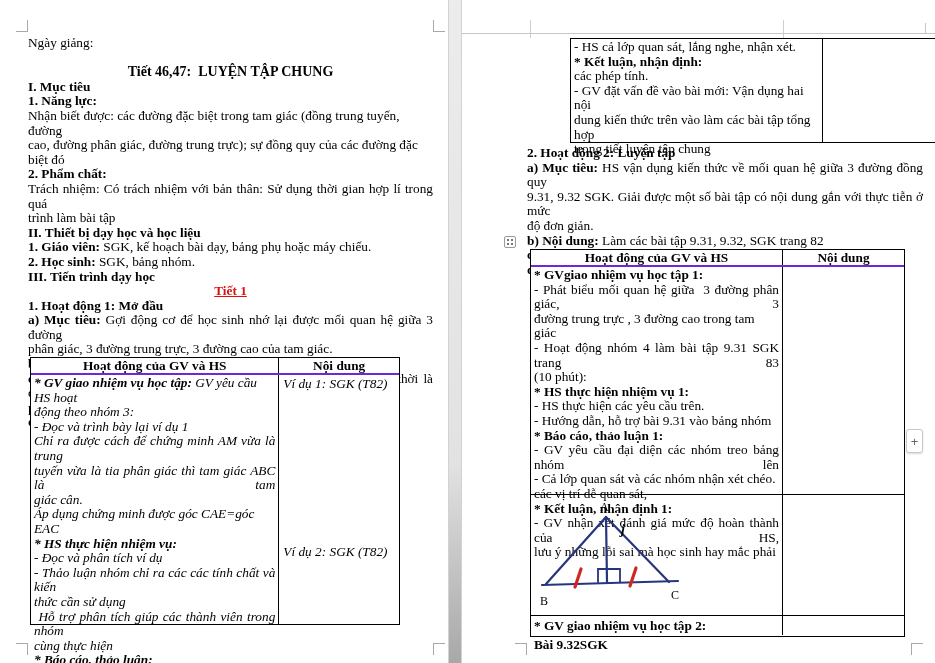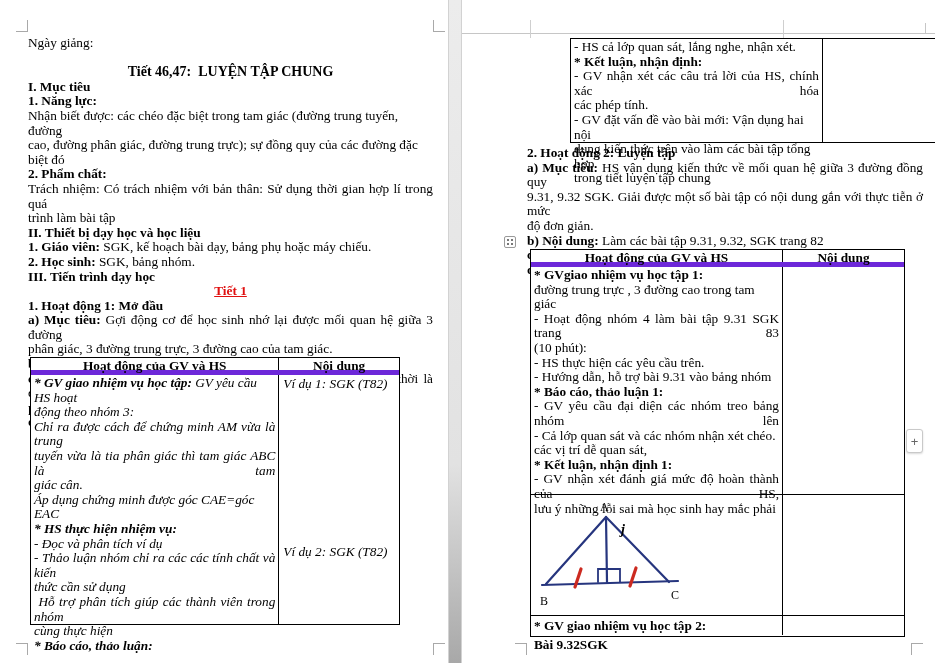--- a/index.html
+++ b/index.html
@@ -19,21 +19,21 @@
   .ln.c { text-align:center; }
   .ln.s { font-size:14px; }
   .ln.r b { color:#e01010; text-decoration:underline; }
   .textblock { position:absolute; }
   #p1-text { left:28px; top:36px; width:405px; }
   #p2-text { left:65px; top:146px; width:396px; }
 
   
   .doc-table { position:absolute; border:1px solid #000; background:#fff; }
   .trow { display:flex; }
-  .thead { font-weight:bold; text-align:center; border-bottom:5px solid #6d28d9; height:17px; }
+  .thead { font-weight:bold; text-align:center; border-bottom:2px solid #6d28d9; height:17px; }
   .thead .cell { font-size:13.3px; line-height:16px; }
   .cell-l { border-right:1px solid #000; }
   .cellpad { padding:1px 3px 0 3px; }
 
   #t1 { left:30px; top:357px; width:370px; height:268px; }
   #t1 .cl { width:249px; } #t1 .cr { width:120px; }
   #t1 .tbody { height:249px;font-style:italic; }
   #t1 .cr { position:relative; }
   #t1-note1 { position:absolute; top:2px; left:4px; }
   #t1-note2 { position:absolute; top:146px; left:4px;margin-top:24px; }
@@ -88,21 +88,21 @@
   <div class="crop bl" style="left:16px; top:643px;"></div>
   <div class="crop br" style="left:433px; top:643px;"></div>
 
   <div class="textblock" id="p1-text">
 
   <div class="ln"><b></b><span>Ngày giảng:</span></div>
       <div class="ln"><b></b><span></span></div>
       <div class="ln c s"><b>Tiết 46,47:  LUYỆN TẬP CHUNG</b><span></span></div>
       <div class="ln"><b>I. Mục tiêu</b><span></span></div>
       <div class="ln"><b>1. Năng lực:</b><span></span></div>
-      <div class="ln"><b></b><span>Nhận biết được: các chéo đặc biệt trong tam giác (đường trung tuyến, đường</span></div>
+      <div class="ln"><b></b><span>Nhận biết được: các đường đặc biệt trong tam giác (đồng trung tuyến, đường</span></div>
       <div class="ln"><b></b><span>cao, đường phân giác, đường trung trực); sự đồng quy của các đường đặc biệt đó</span></div>
       <div class="ln"><b>2. Phẩm chất:</b><span></span></div>
       <div class="ln j"><b></b><span>Trách nhiệm: Có trách nhiệm với bản thân: Sử dụng thời gian hợp lí trong quá</span></div>
       <div class="ln"><b></b><span>trình làm bài tập</span></div>
       <div class="ln"><b>II. Thiết bị dạy học và học liệu</b><span></span></div>
       <div class="ln"><b>1. Giáo viên:</b><span> SGK, kế hoạch bài dạy, bảng phụ hoặc máy chiếu.</span></div>
       <div class="ln"><b>2. Học sinh:</b><span> SGK, bảng nhóm.</span></div>
       <div class="ln"><b>III. Tiến trình dạy học</b><span></span></div>
       <div class="ln c r"><b>Tiết 1</b><span></span></div>
       <div class="ln"><b>1. Hoạt động 1: Mở đầu</b><span></span></div>
@@ -117,20 +117,21 @@
   <div class="doc-table" id="t1">
     <div class="trow thead">
       <div class="cell cl cell-l">Hoạt động của GV và HS</div>
       <div class="cell cr">Nội dung</div>
     </div>
     <div class="trow tbody">
       <div class="cl cell-l cellpad">
 
       <div class="ln"><b>* GV giao nhiệm vụ học tập:</b><span> GV yêu cầu HS hoạt</span></div>
           <div class="ln"><b></b><span>động theo nhóm 3:</span></div>
+          <div class="ln"><b></b><span>- Đọc và trình bày lại ví dụ 1</span></div>
           <div class="ln j"><b></b><span>Chỉ ra được cách để chứng minh AM vừa là trung</span></div>
           <div class="ln j"><b></b><span>tuyến vừa là tia phân giác thì tam giác ABC là tam</span></div>
           <div class="ln"><b></b><span>giác cân.</span></div>
           <div class="ln"><b></b><span>Áp dụng chứng minh được góc CAE=góc EAC</span></div>
           <div class="ln"><b>* HS thực hiện nhiệm vụ:</b><span></span></div>
           <div class="ln"><b></b><span>- Đọc và phân tích ví dụ</span></div>
           <div class="ln j"><b></b><span>- Thảo luận nhóm chỉ ra các các tính chất và kiến</span></div>
           <div class="ln"><b></b><span>thức cần sử dụng</span></div>
           <div class="ln j"><b></b><span> Hỗ trợ phân tích giúp các thành viên trong nhóm</span></div>
           <div class="ln"><b></b><span>cùng thực hiện</span></div>
@@ -153,21 +154,20 @@
   <div class="ghostline" style="left:321px;"></div>
   <div class="crop bl" style="left:53px; top:643px;"></div>
   <div class="crop br" style="left:449px; top:643px;"></div>
 
   <div class="doc-table" id="t-top">
     <div class="trow">
       <div class="cl cell-l cellpad">
 
       <div class="ln"><b></b><span>- HS cả lớp quan sát, lắng nghe, nhận xét.</span></div>
           <div class="ln"><b>* Kết luận, nhận định:</b><span></span></div>
-          <div class="ln j"><b></b><span>- GV nhận xét các câu trả lời của HS, chính xác hóa</span></div>
           <div class="ln"><b></b><span>các phép tính.</span></div>
           <div class="ln"><b></b><span>- GV đặt vấn đề vào bài mới: Vận dụng hai nội</span></div>
           <div class="ln"><b></b><span>dung kiến thức trên vào làm các bài tập tổng hợp</span></div>
           <div class="ln"><b></b><span>trong tiết luyện tập chung</span></div>
         </div>
       <div class="cr"></div>
     </div>
   </div>
 
   <div class="textblock" id="p2-text">
@@ -187,23 +187,25 @@
 
   <div class="doc-table" id="t2">
     <div class="trow thead">
       <div class="cell cl cell-l">Hoạt động của GV và HS</div>
       <div class="cell cr">Nội dung</div>
     </div>
     <div class="trow row1">
       <div class="cl cell-l cellpad">
 
       <div class="ln"><b>* GVgiao nhiệm vụ học tập 1:</b><span></span></div>
+          <div class="ln j"><b></b><span>- Phát biểu mối quan hệ giữa  3 đường phân giác, 3</span></div>
           <div class="ln"><b></b><span>đường trung trực , 3 đường cao trong tam giác</span></div>
           <div class="ln j"><b></b><span>- Hoạt động nhóm 4 làm bài tập 9.31 SGK trang 83</span></div>
           <div class="ln"><b></b><span>(10 phút):</span></div>
+          <div class="ln"><b>* HS thực hiện nhiệm vụ 1:</b><span></span></div>
           <div class="ln"><b></b><span>- HS thực hiện các yêu cầu trên.</span></div>
           <div class="ln"><b></b><span>- Hướng dẫn, hỗ trợ bài 9.31 vào bảng nhóm</span></div>
           <div class="ln"><b>* Báo cáo, thảo luận 1:</b><span></span></div>
           <div class="ln j"><b></b><span>- GV yêu cầu đại diện các nhóm treo bảng nhóm lên</span></div>
           <div class="ln"><b></b><span>- Cả lớp quan sát và các nhóm nhận xét chéo.</span></div>
           <div class="ln"><b></b><span>các vị trí dễ quan sát,</span></div>
           <div class="ln"><b>* Kết luận, nhận định 1:</b><span></span></div>
           <div class="ln j"><b></b><span>- GV nhận xét đánh giá mức độ hoàn thành của HS,</span></div>
           <div class="ln"><b></b><span>lưu ý những lỗi sai mà học sinh hay mắc phải</span></div>
         </div>

